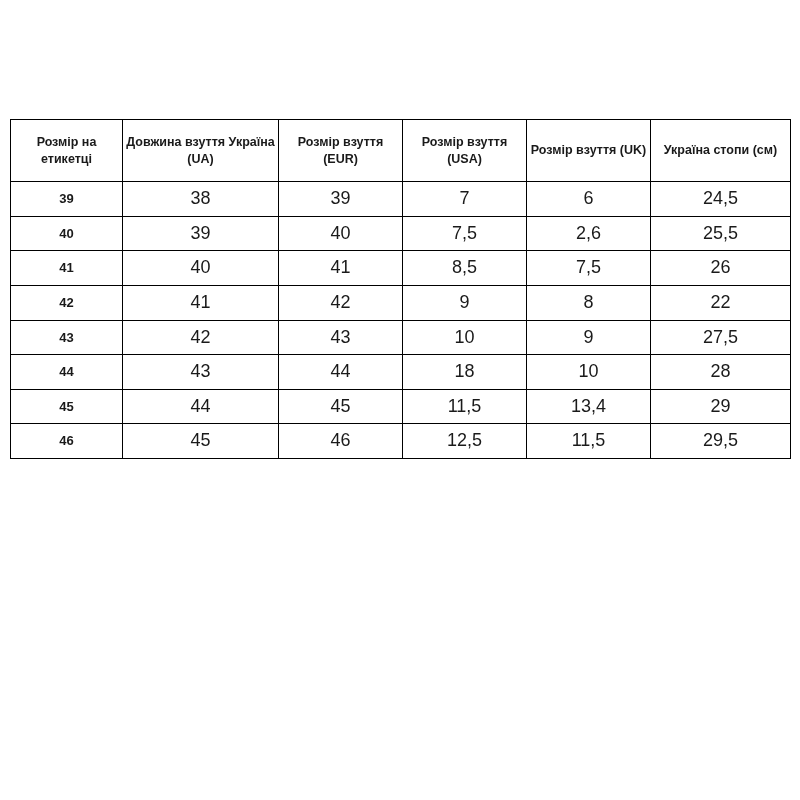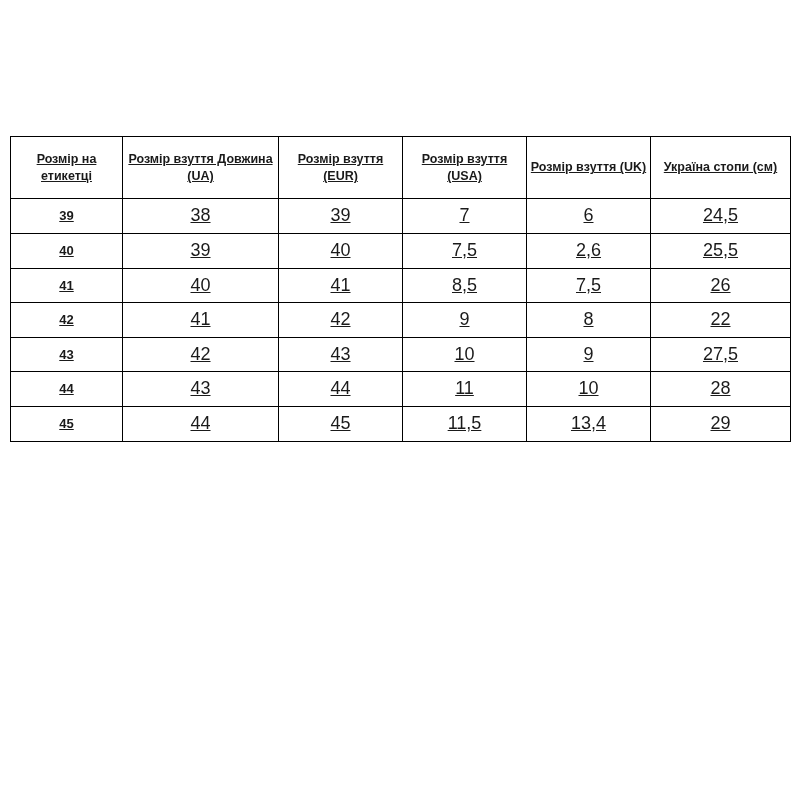--- a/index.html
+++ b/index.html
@@ -15,21 +15,20 @@
     position: relative;
     overflow: hidden;
   }
   .page {
     width: 800px;
     height: 576px;
     display: flex;
     align-items: center;
     justify-content: center;
     box-sizing: border-box;
-    text-decoration: underline;
   }
   .table-wrap {
     width: 780px;
     margin: 0 auto;
   }
   table.size-table {
     border-collapse: collapse;
     width: 780px;
     table-layout: fixed;
     margin-top: 2px;
@@ -77,21 +76,21 @@
         <col class="c0">
           <col class="c1">
           <col class="c2">
           <col class="c3">
           <col class="c4">
           <col class="c5">
       </colgroup>
       <thead>
         <tr>
           <th>Розмір на етикетці</th>
-          <th>Розмір взуття Довжина (UA)</th>
+          <th>Довжина взуття Україна (UA)</th>
           <th>Розмір взуття (EUR)</th>
           <th>Розмір взуття (USA)</th>
           <th>Розмір взуття (UK)</th>
           <th>Україна стопи (см)</th>
         </tr>
       </thead>
       <tbody>
         <tr>
           <td class="label-col">39</td>
           <td>38</td>
@@ -129,28 +128,36 @@
           <td>42</td>
           <td>43</td>
           <td>10</td>
           <td>9</td>
           <td>27,5</td>
         </tr>
         <tr>
           <td class="label-col">44</td>
           <td>43</td>
           <td>44</td>
-          <td>11</td>
+          <td>18</td>
           <td>10</td>
           <td>28</td>
         </tr>
         <tr>
           <td class="label-col">45</td>
           <td>44</td>
           <td>45</td>
           <td>11,5</td>
           <td>13,4</td>
           <td>29</td>
         </tr>
+        <tr>
+          <td class="label-col">46</td>
+          <td>45</td>
+          <td>46</td>
+          <td>12,5</td>
+          <td>11,5</td>
+          <td>29,5</td>
+        </tr>
       </tbody>
     </table>
   </div>
 </div>
 
 </body></html>

